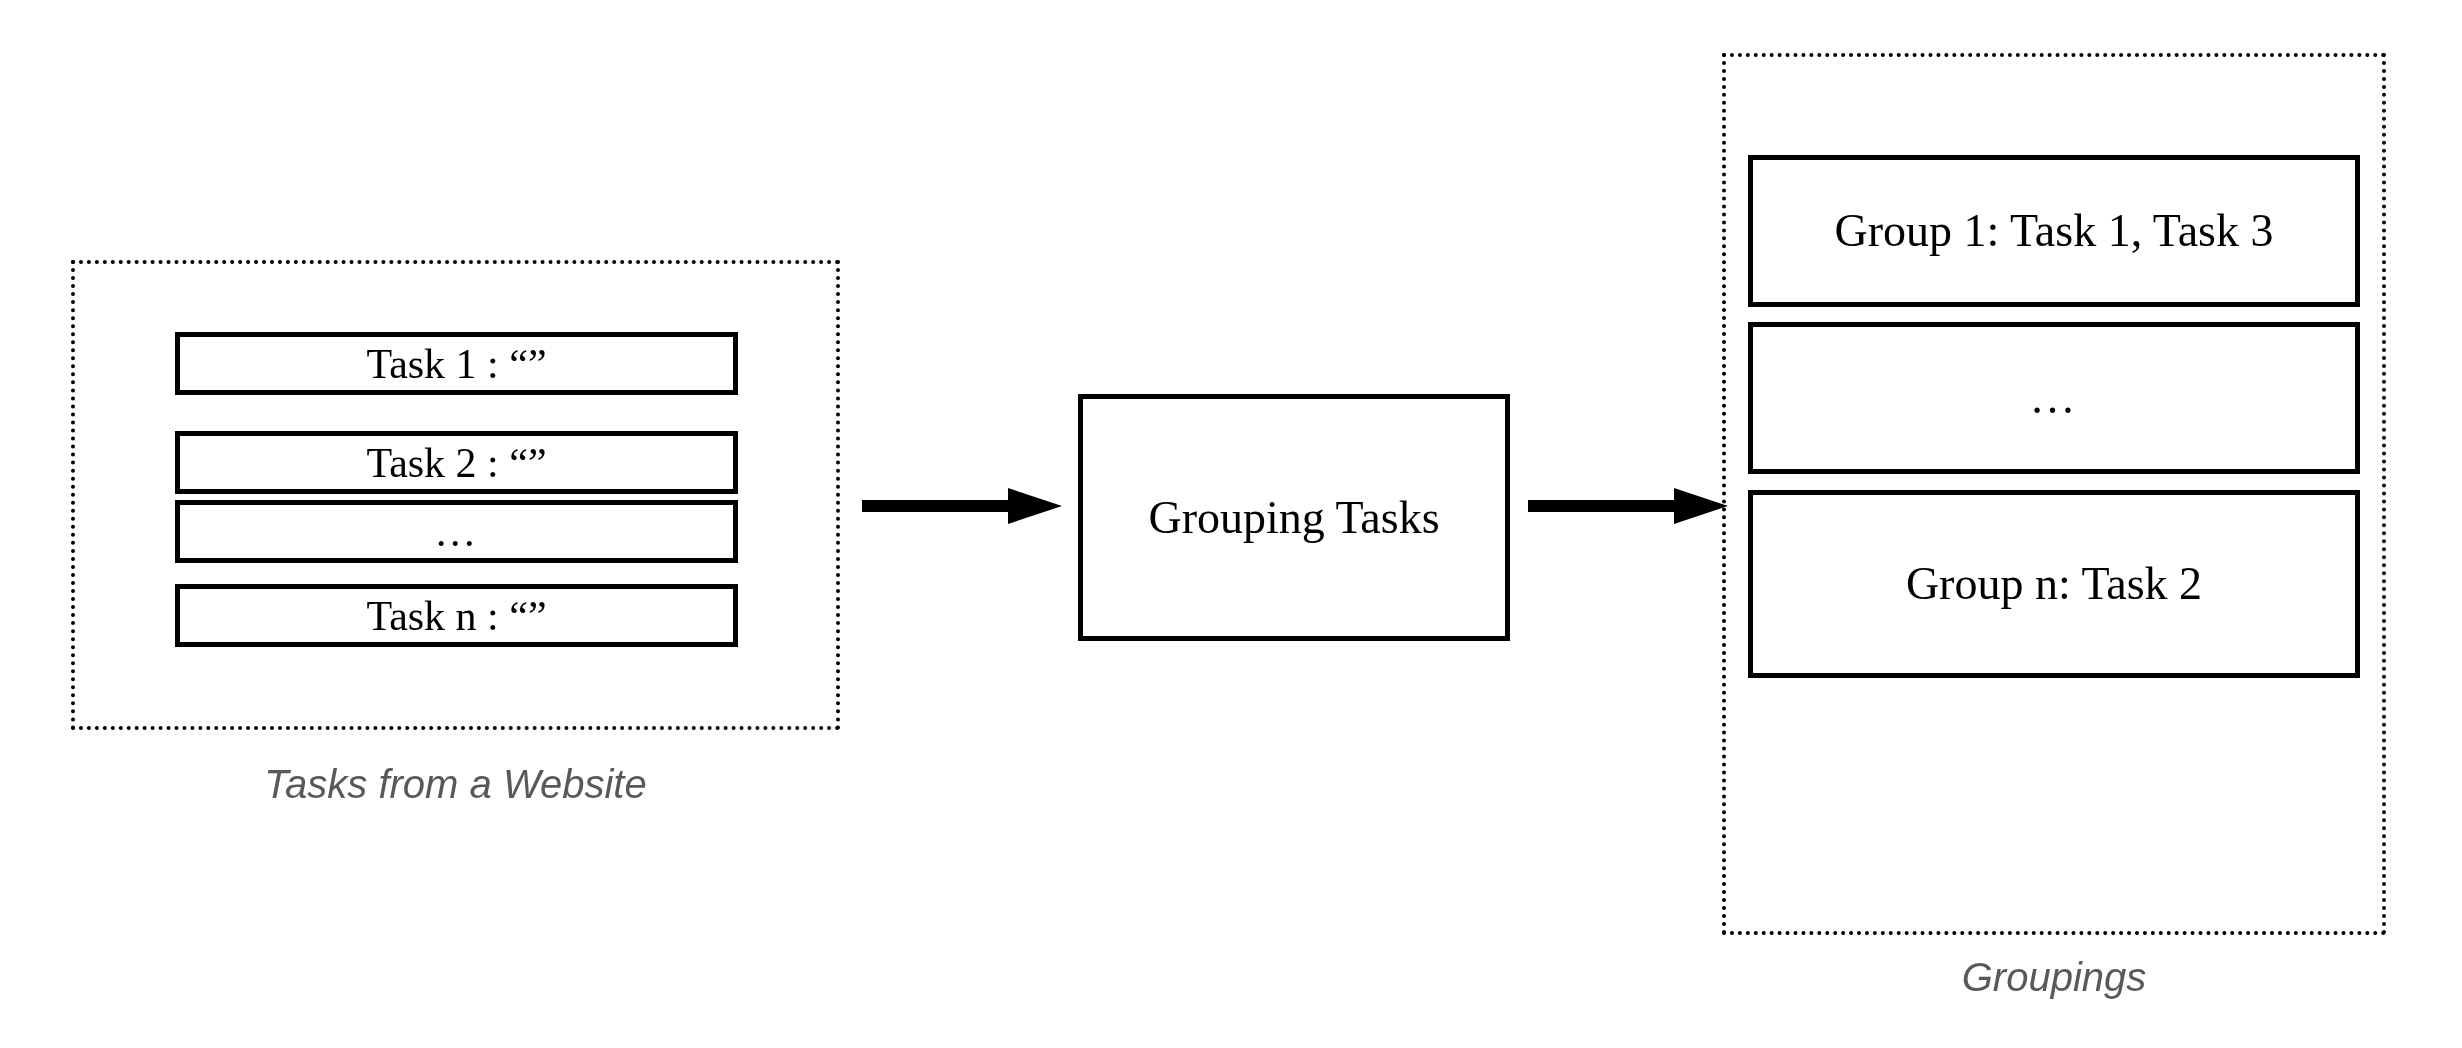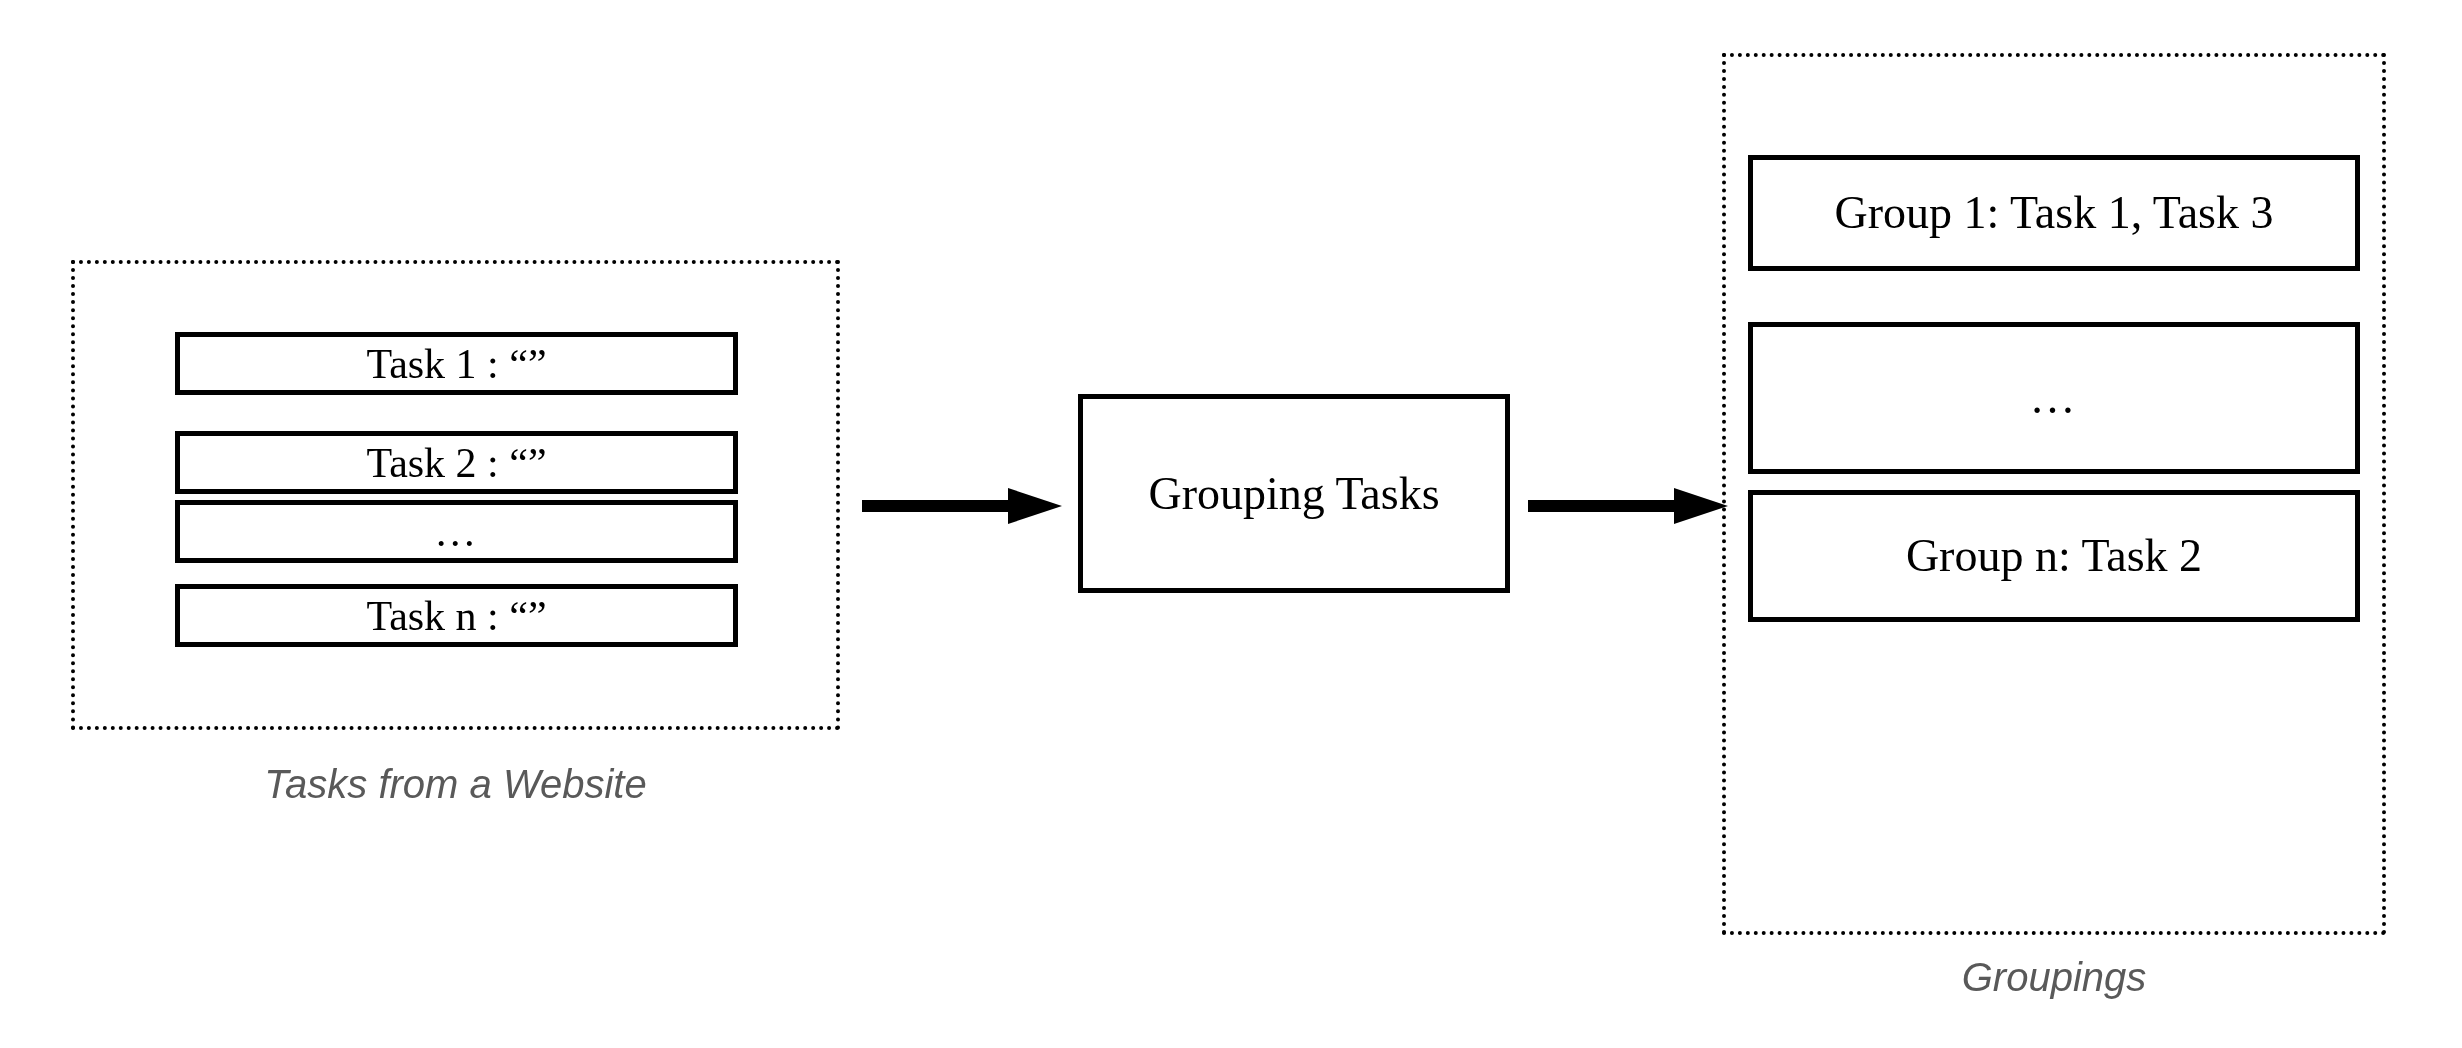--- a/index.html
+++ b/index.html
@@ -63,30 +63,30 @@
   #task-box-2 { top: 500px; }
   #task-box-3 { top: 584px; }
 
   
   .group-box {
     left: 1748px;
     width: 612px;
     font-size: 46px;
     line-height: 1;
   }
-  #group-box-0 { top: 155px; height: 116px; }
+  #group-box-0 { top: 155px; height: 152px; }
   #group-box-1 { top: 322px; height: 152px; }
-  #group-box-2 { top: 490px; height: 132px; font-family: Liberation Serif, serif; }
+  #group-box-2 { top: 490px; height: 188px; font-family: Liberation Serif, serif; }
 
   
   #process-box {
     left: 1078px;
     top: 394px;
     width: 432px;
-    height: 199px;
+    height: 247px;
     font-size: 46px;
     line-height: 1;
   }
 
   
   .arrow {
     position: absolute;
     height: 40px;
   }
   #arrow-left  { left: 862px;  top: 486px; width: 200px; }

